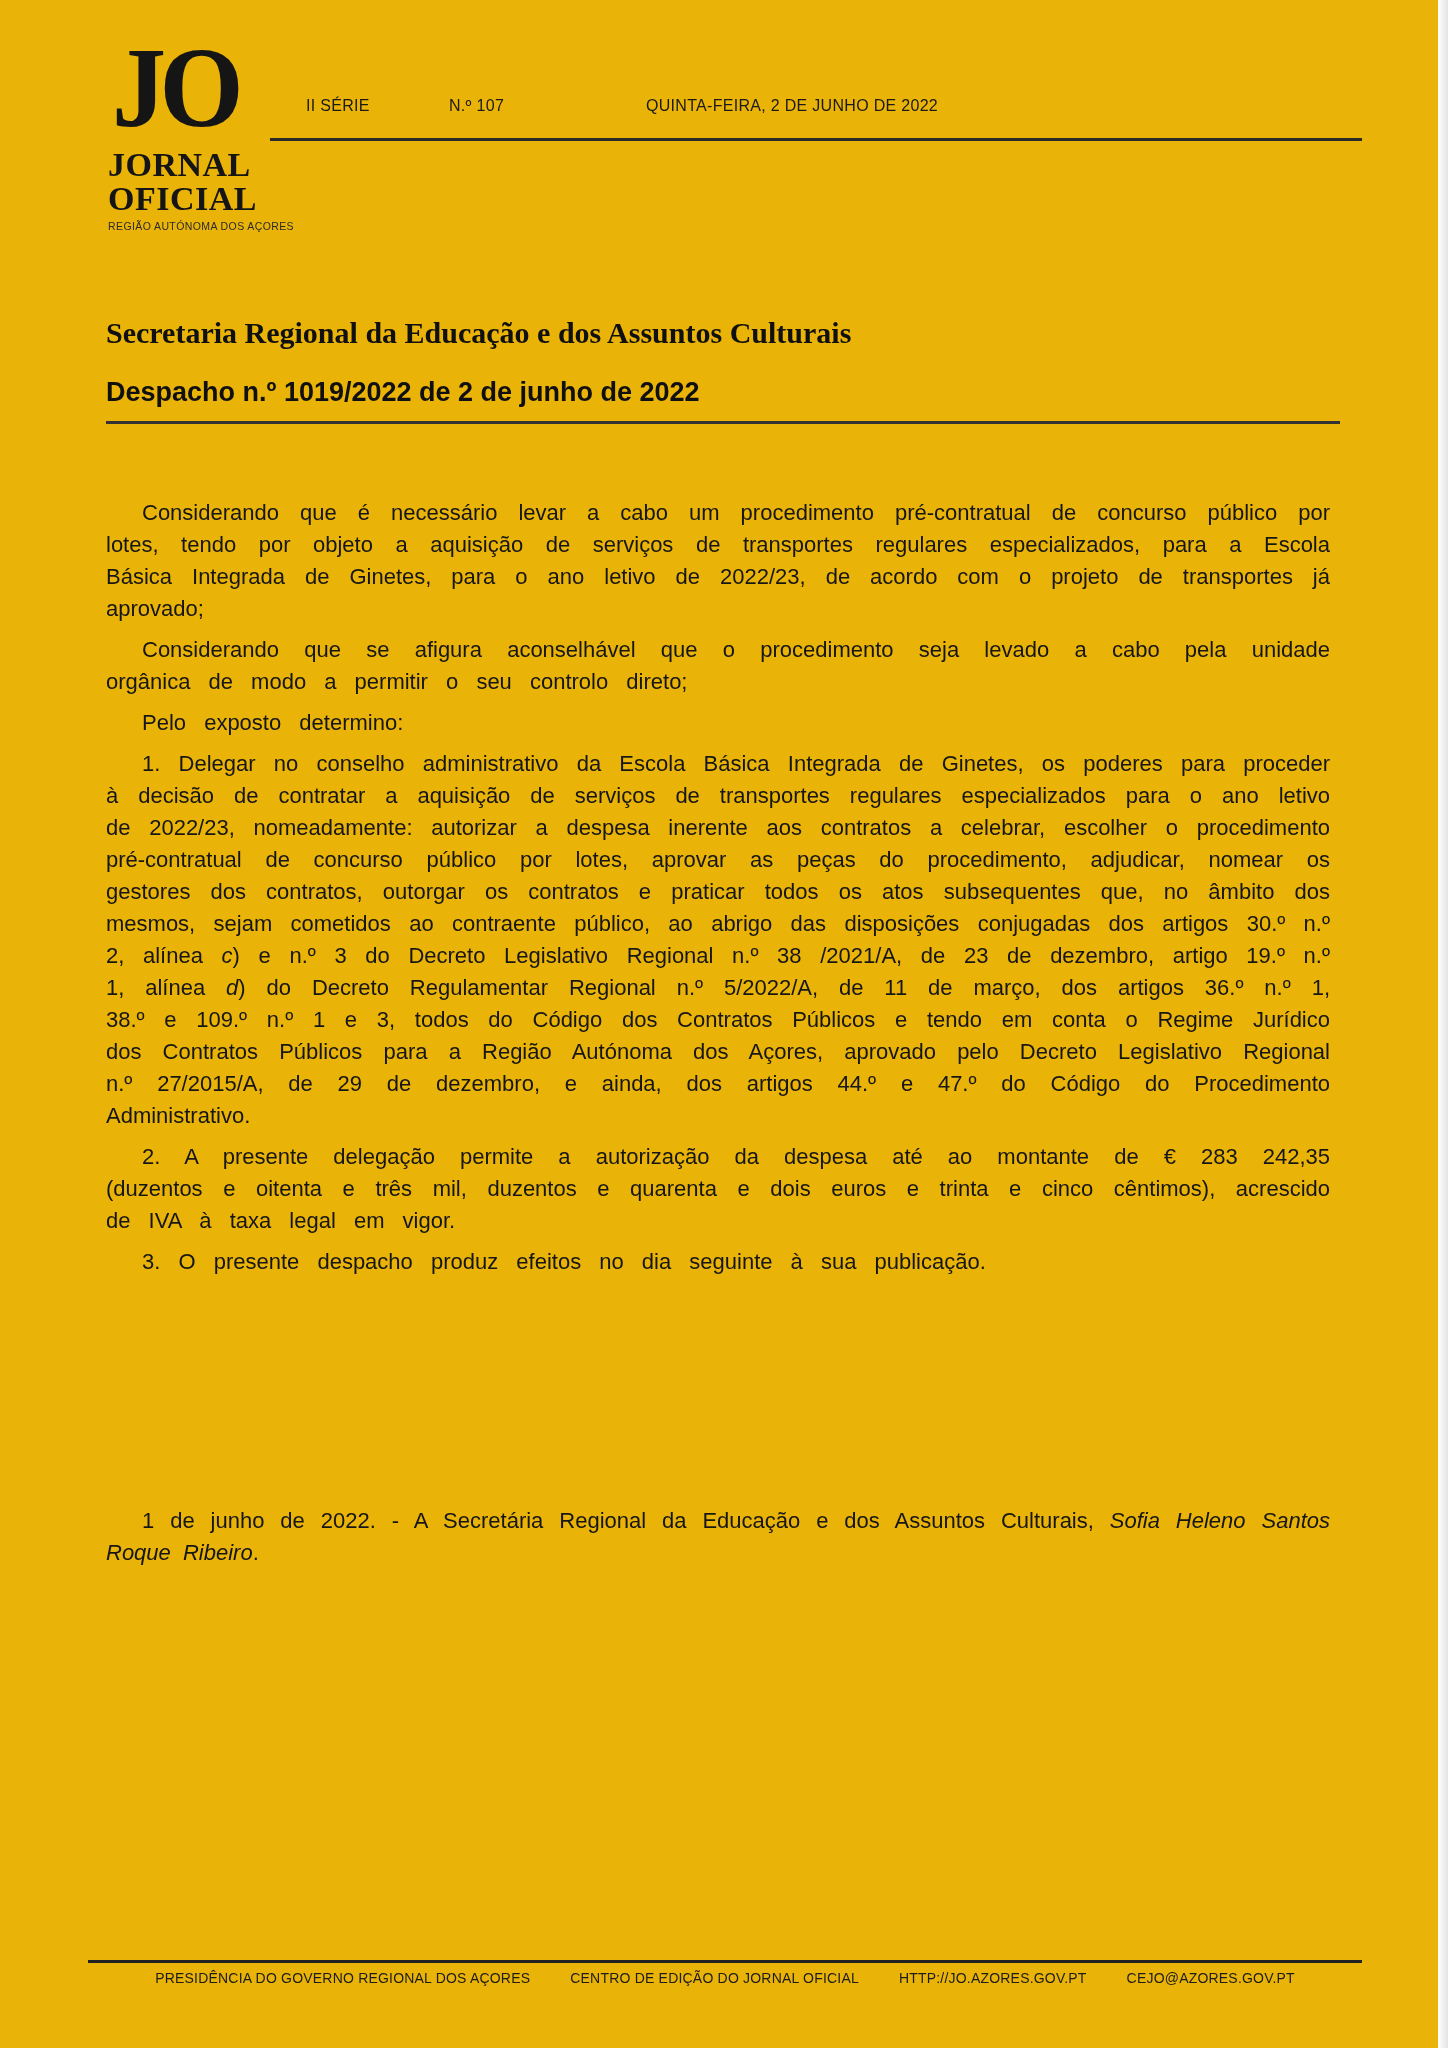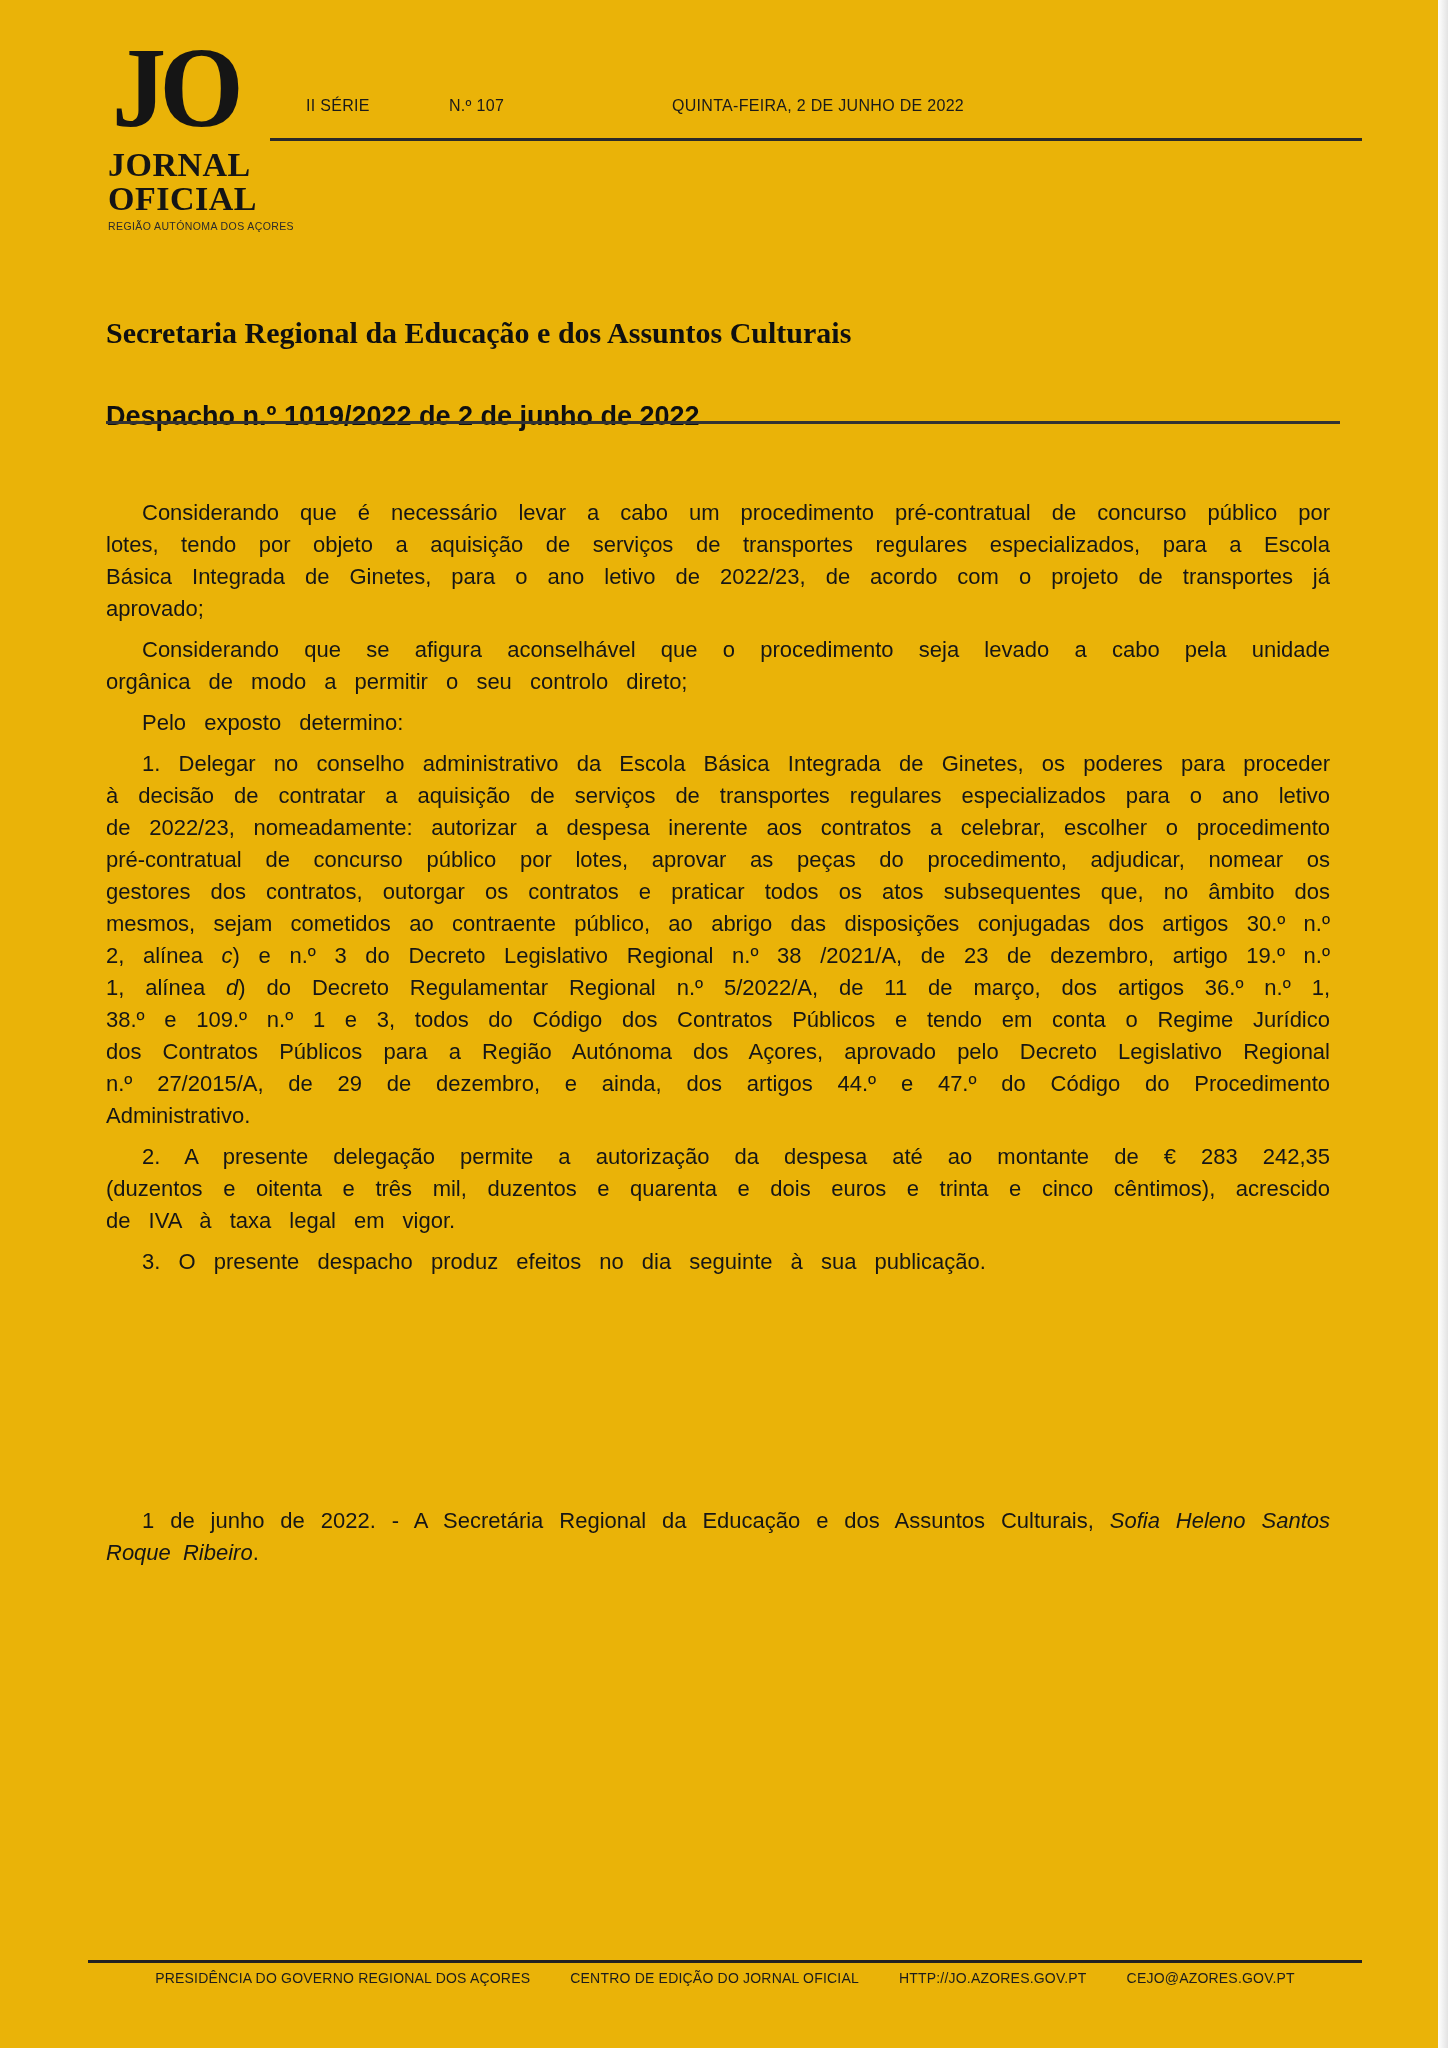--- a/index.html
+++ b/index.html
@@ -30,31 +30,31 @@
   }
   .logo-line1{top:120px;}
   .logo-line2{top:154px;}
   .logo-subtitle{
     position:absolute;left:0;top:192px;
     font-size:10.5px;letter-spacing:0.4px;color:#2b2b2b;white-space:nowrap;
   }
   .header-meta{position:absolute;top:97px;height:20px;font-size:16px;letter-spacing:0.3px;color:#1a1a1a;white-space:nowrap;}
   .meta-series{left:306px;}
   .meta-number{left:449px;}
-  .meta-date{left:672px;}
+  .meta-date{left:646px;}
   .header-rule{position:absolute;left:270px;top:138px;width:1092px;height:3px;background:#2a2a2a;}
   
   .section-title{
     position:absolute;left:106px;top:316px;width:1230px;
     font-family:"Liberation Serif", serif;font-weight:bold;
     font-size:30px;line-height:1.15;color:#101010;
   }
   .doc-title{
     position:absolute;left:106px;top:377px;width:1230px;
-    font-weight:bold;font-size:27px;line-height:1.15;color:#101010;margin-top:24px;
+    font-weight:bold;font-size:27px;line-height:1.15;color:#101010;
   }
   .title-rule{position:absolute;left:106px;top:421px;width:1234px;height:3px;background:#333333;}
   
   .doc-body{
     position:absolute;left:106px;top:488px;width:1224px;
     font-size:22px;line-height:32px;text-align:justify;
     word-spacing:12px;color:#161616;
   }
   .doc-body p{margin:9px 0 9px 0;text-indent:36px;}
   .signature{

